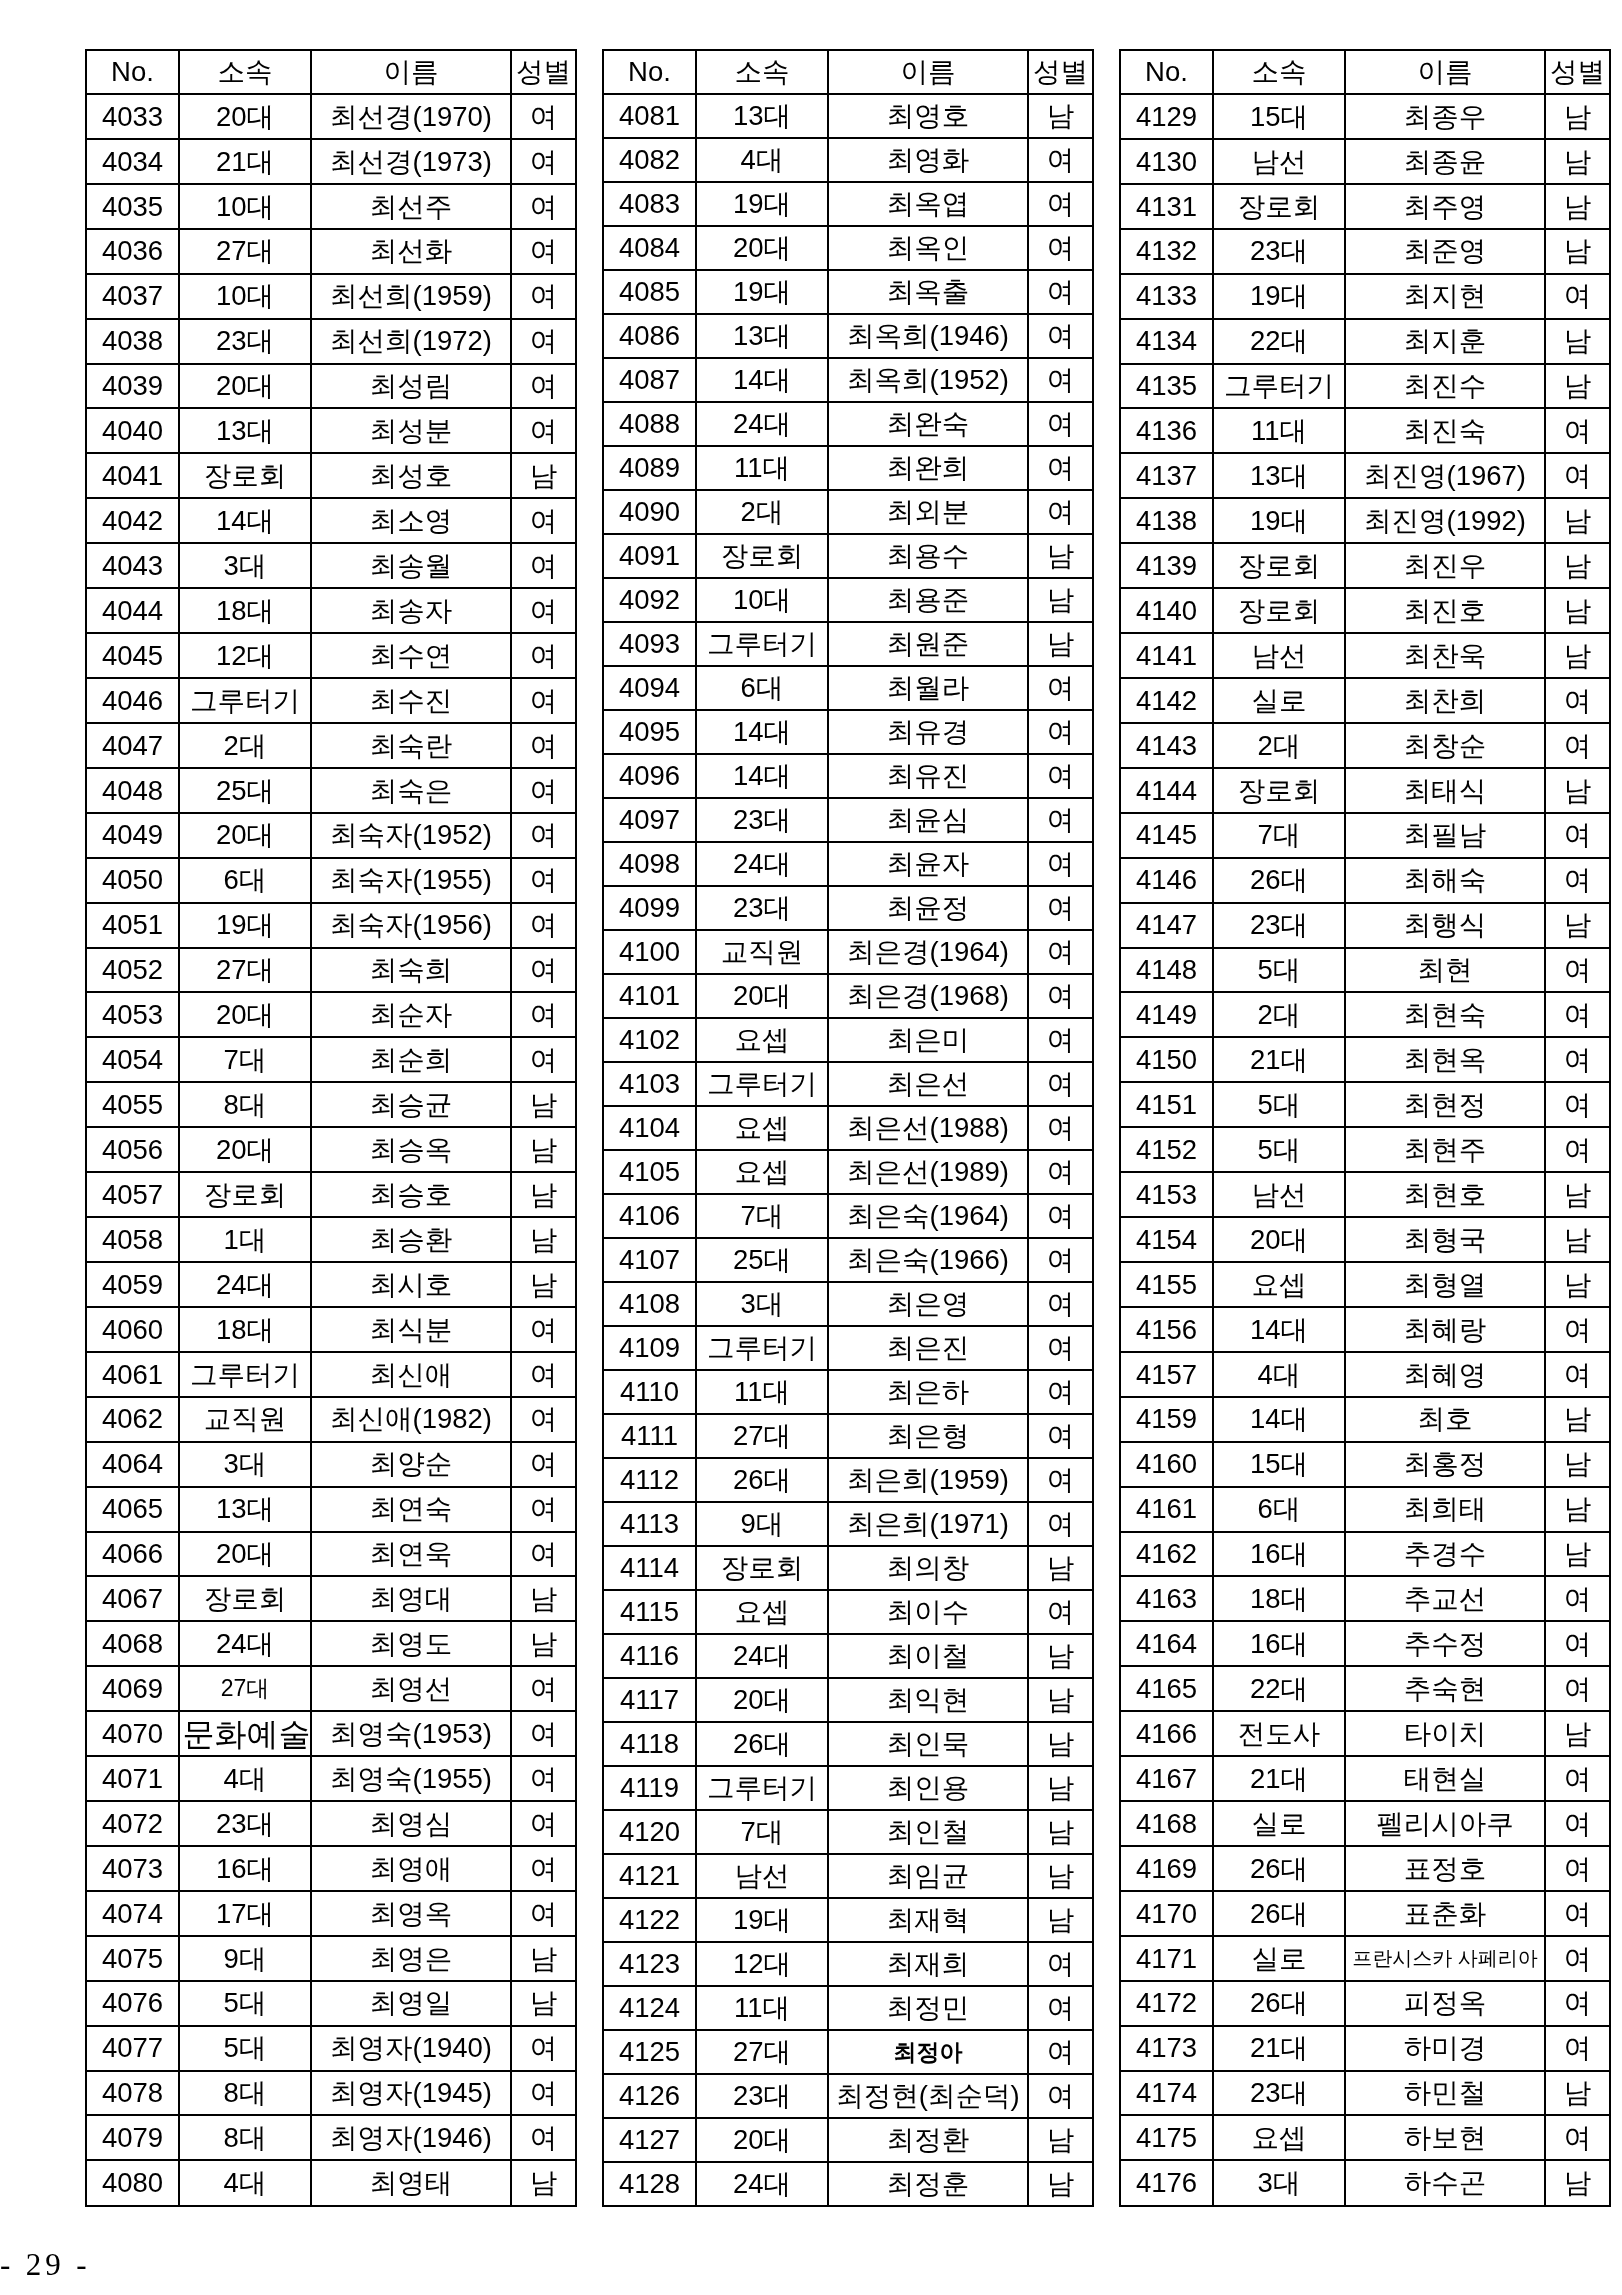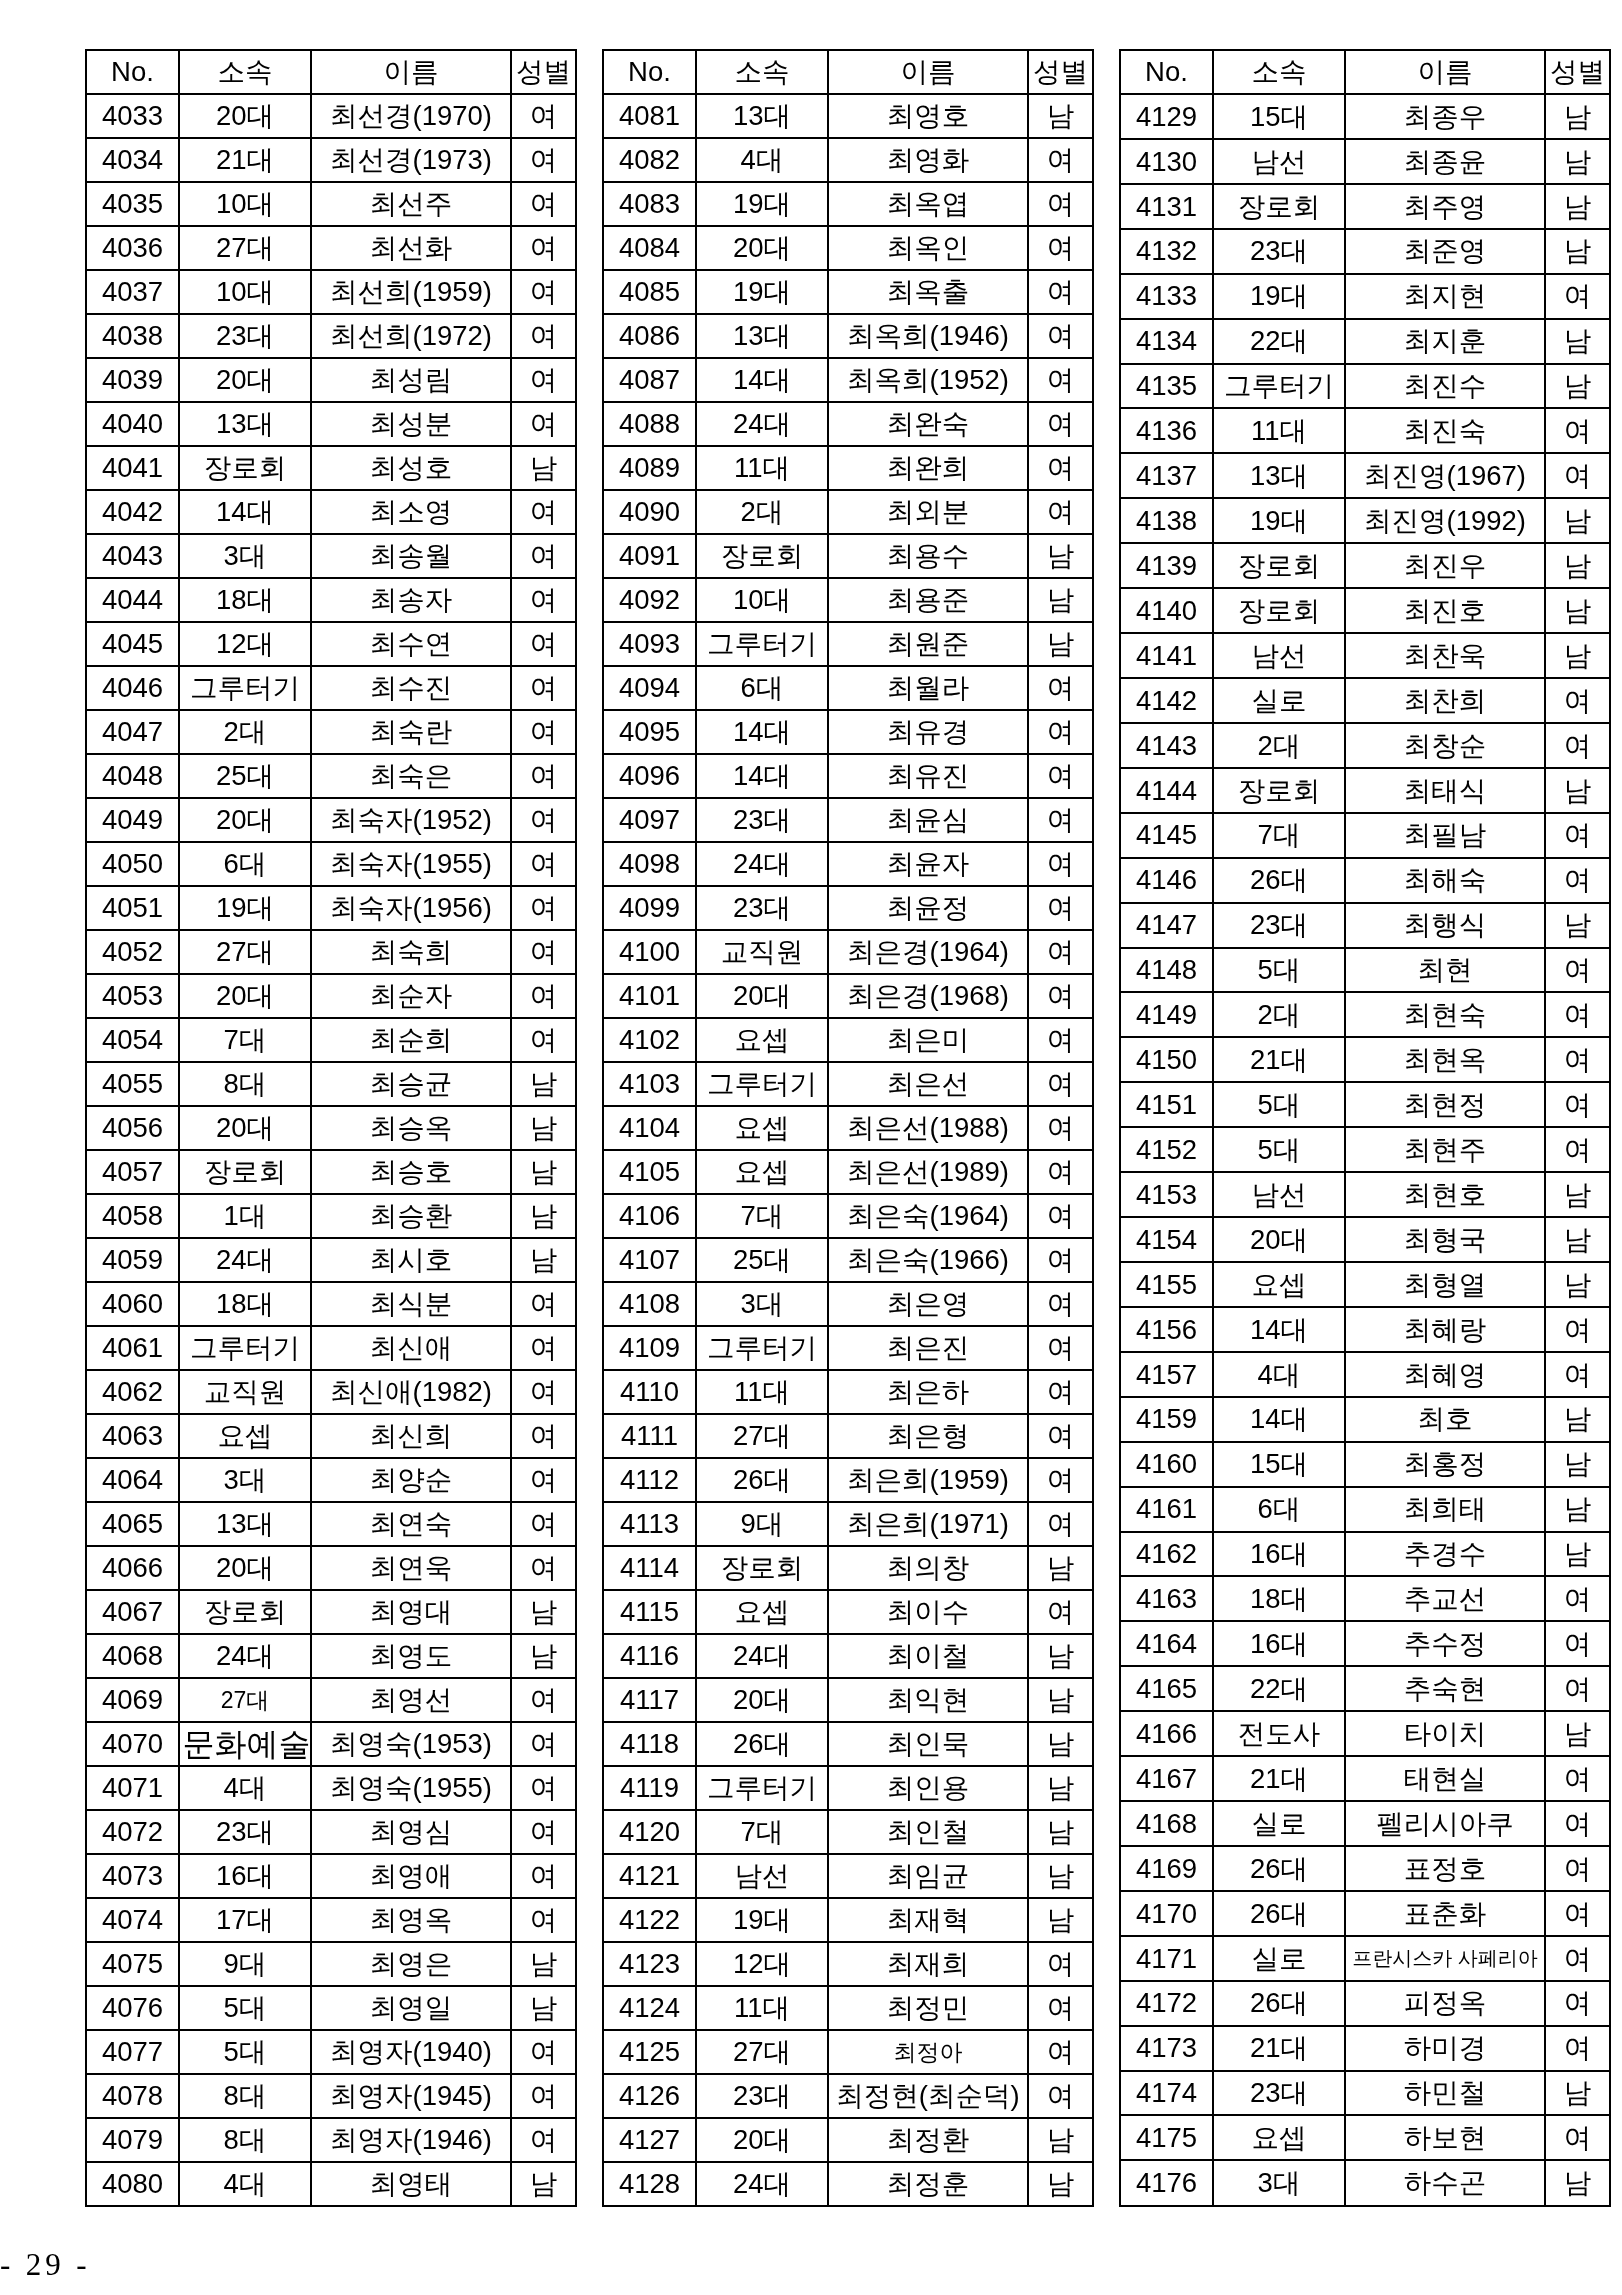--- a/index.html
+++ b/index.html
@@ -253,26 +253,20 @@
             <td>최신애</td>
             <td>여</td>
           </tr>
           <tr>
             <td>4062</td>
             <td>교직원</td>
             <td>최신애(1982)</td>
             <td>여</td>
           </tr>
           <tr>
-            <td>4063</td>
-            <td>요셉</td>
-            <td>최신희</td>
-            <td>여</td>
-          </tr>
-          <tr>
             <td>4064</td>
             <td>3대</td>
             <td>최양순</td>
             <td>여</td>
           </tr>
           <tr>
             <td>4065</td>
             <td>13대</td>
             <td>최연숙</td>
             <td>여</td>
@@ -645,21 +639,21 @@
           </tr>
           <tr>
             <td>4124</td>
             <td>11대</td>
             <td>최정민</td>
             <td>여</td>
           </tr>
           <tr>
             <td>4125</td>
             <td>27대</td>
-            <td style="font-size: 23px;">최정아</td>
+            <td style="font-size: 23px; font-weight: bold;">최정아</td>
             <td>여</td>
           </tr>
           <tr>
             <td>4126</td>
             <td>23대</td>
             <td>최정현(최순덕)</td>
             <td>여</td>
           </tr>
           <tr>
             <td>4127</td>

